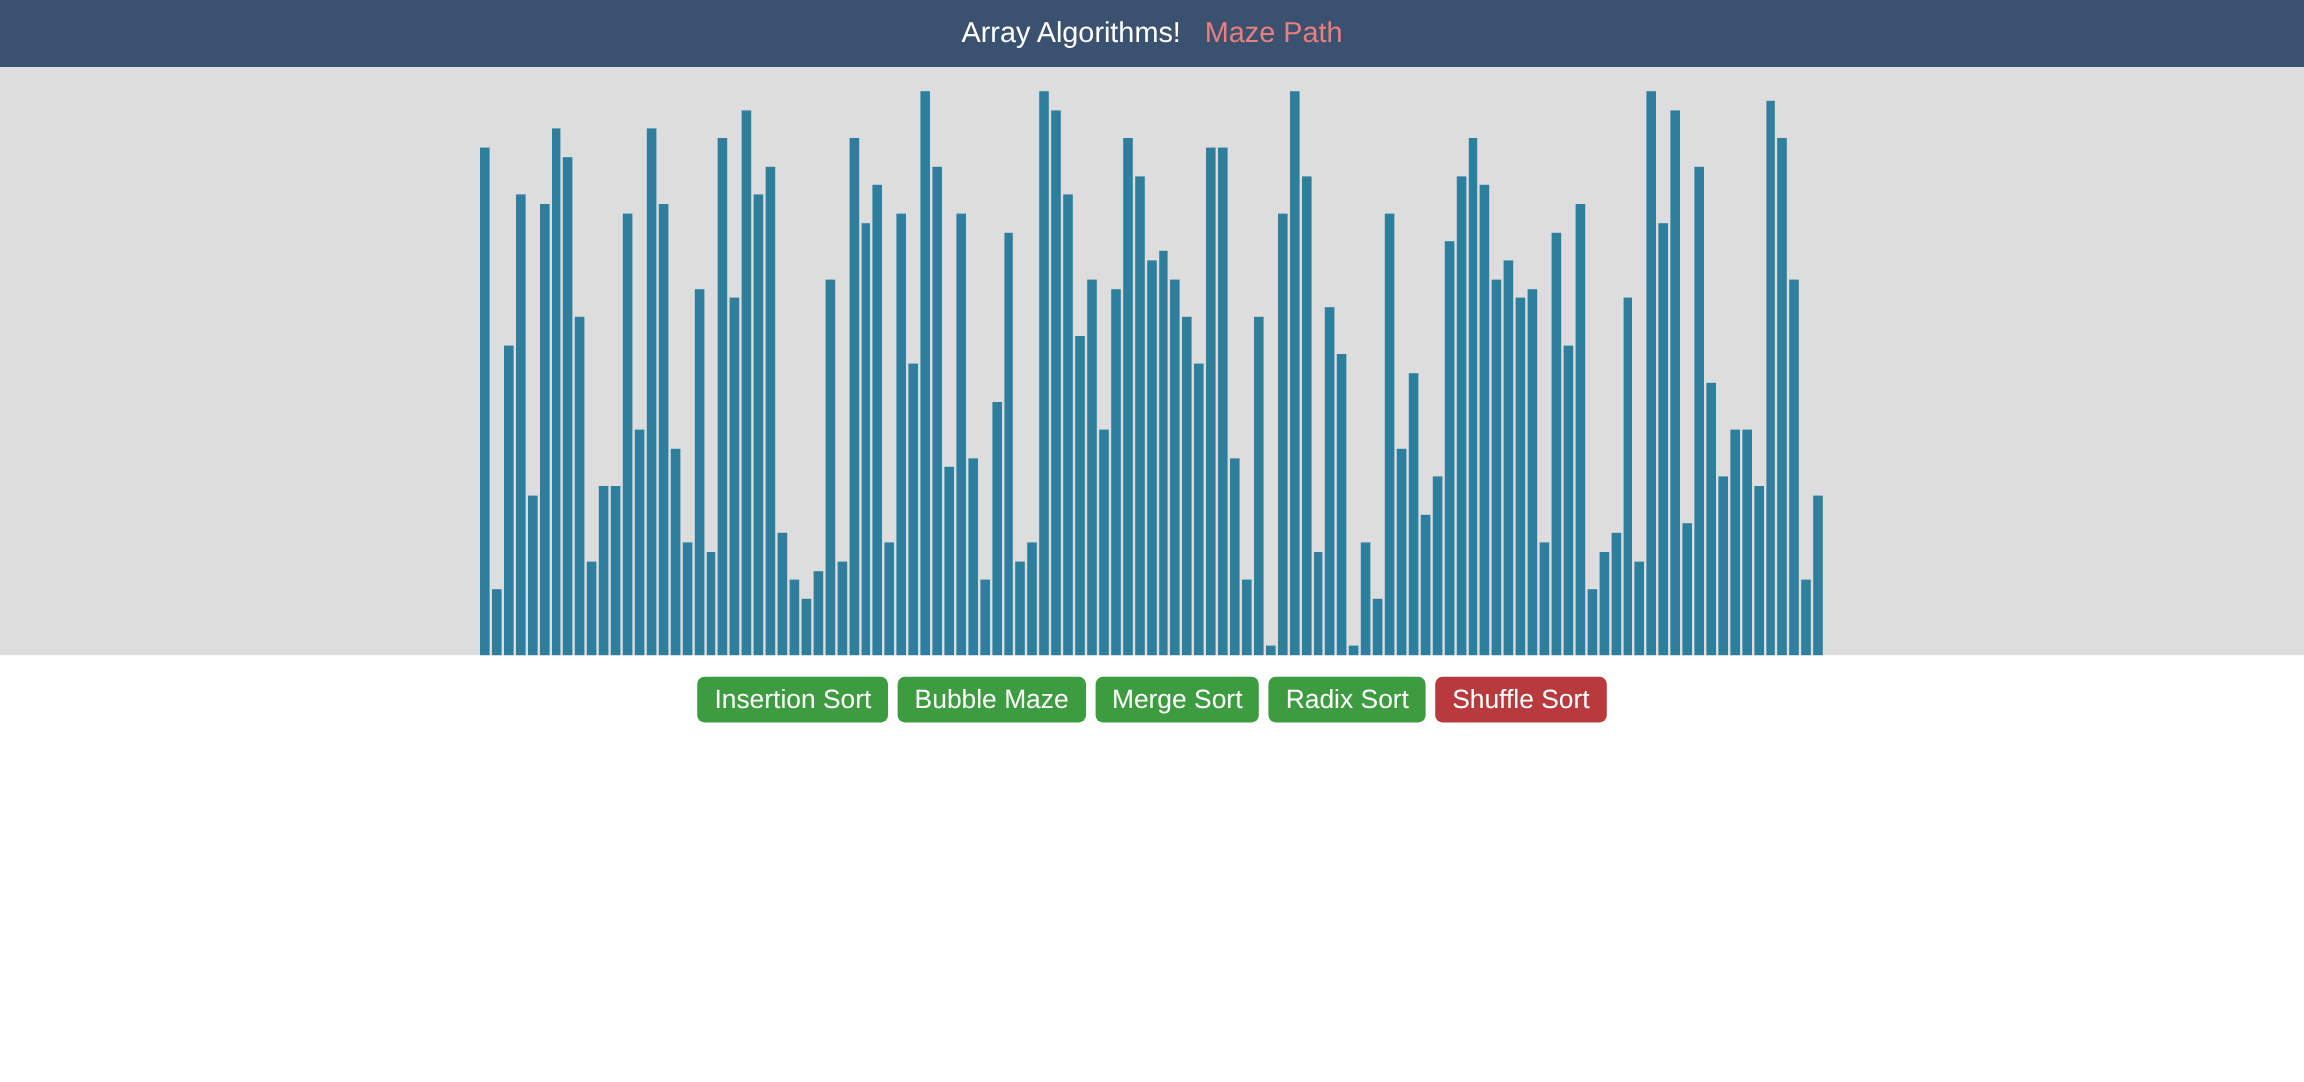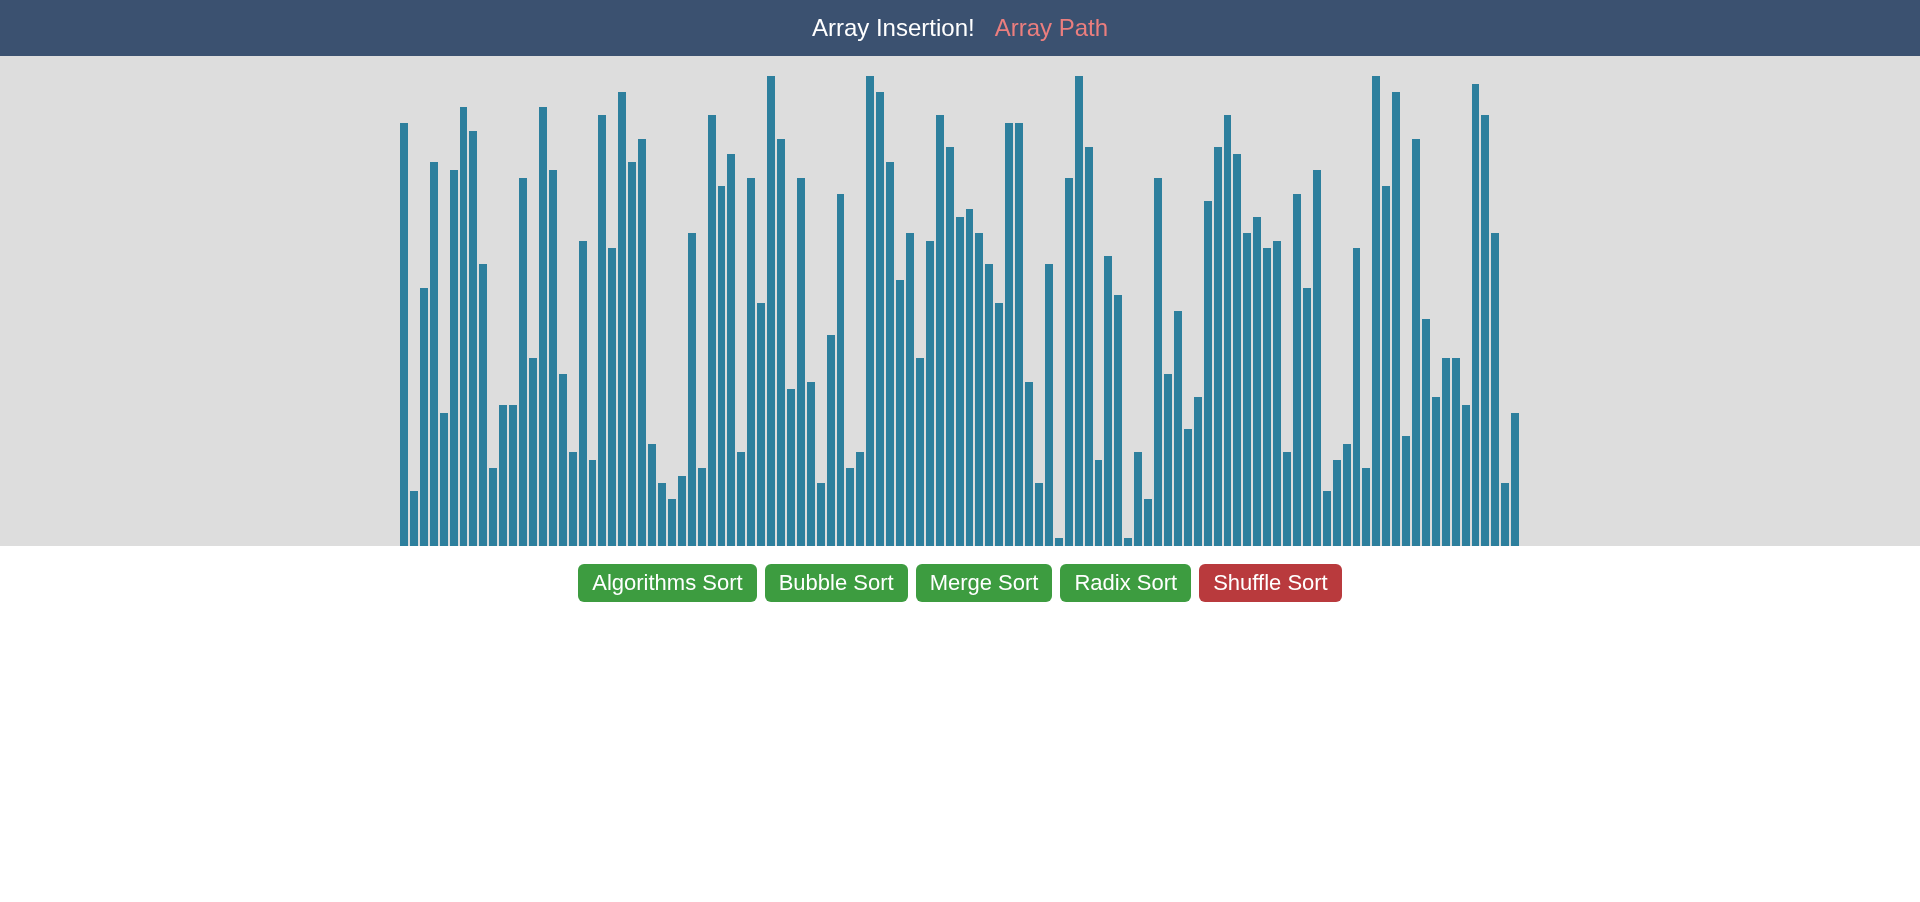--- a/index.html
+++ b/index.html
@@ -68,22 +68,22 @@
       background: #3d9c40;
     }
     .btn-red {
       background: #b93a3d;
     }
   </style>
 </head>
 <body>
 
 <div class="header">
-  <a class="header-link active">Array Insertion!</a>
-  <a class="header-link inactive">Array Path</a>
+  <a class="header-link active">Array Algorithms!</a>
+  <a class="header-link inactive">Maze Path</a>
 </div>
 
 <div class="chart-area">
   <div class="chart-container" id="chart-container">
       <div class="bar" style="height: 423px;"></div>
       <div class="bar" style="height: 54.8333px;"></div>
       <div class="bar" style="height: 258.5px;"></div>
       <div class="bar" style="height: 383.833px;"></div>
       <div class="bar" style="height: 133.167px;"></div>
       <div class="bar" style="height: 376px;"></div>
@@ -191,18 +191,18 @@
       <div class="bar" style="height: 141px;"></div>
       <div class="bar" style="height: 462.167px;"></div>
       <div class="bar" style="height: 430.833px;"></div>
       <div class="bar" style="height: 313.333px;"></div>
       <div class="bar" style="height: 62.6667px;"></div>
       <div class="bar" style="height: 133.167px;"></div>
     </div>
 </div>
 
 <div class="controls">
-  <button class="btn btn-green">Algorithms Sort</button>
-  <button class="btn btn-green">Bubble Sort</button>
+  <button class="btn btn-green">Insertion Sort</button>
+  <button class="btn btn-green">Bubble Maze</button>
   <button class="btn btn-green">Merge Sort</button>
   <button class="btn btn-green">Radix Sort</button>
   <button class="btn btn-red">Shuffle Sort</button>
 </div>
 
 </body></html>

